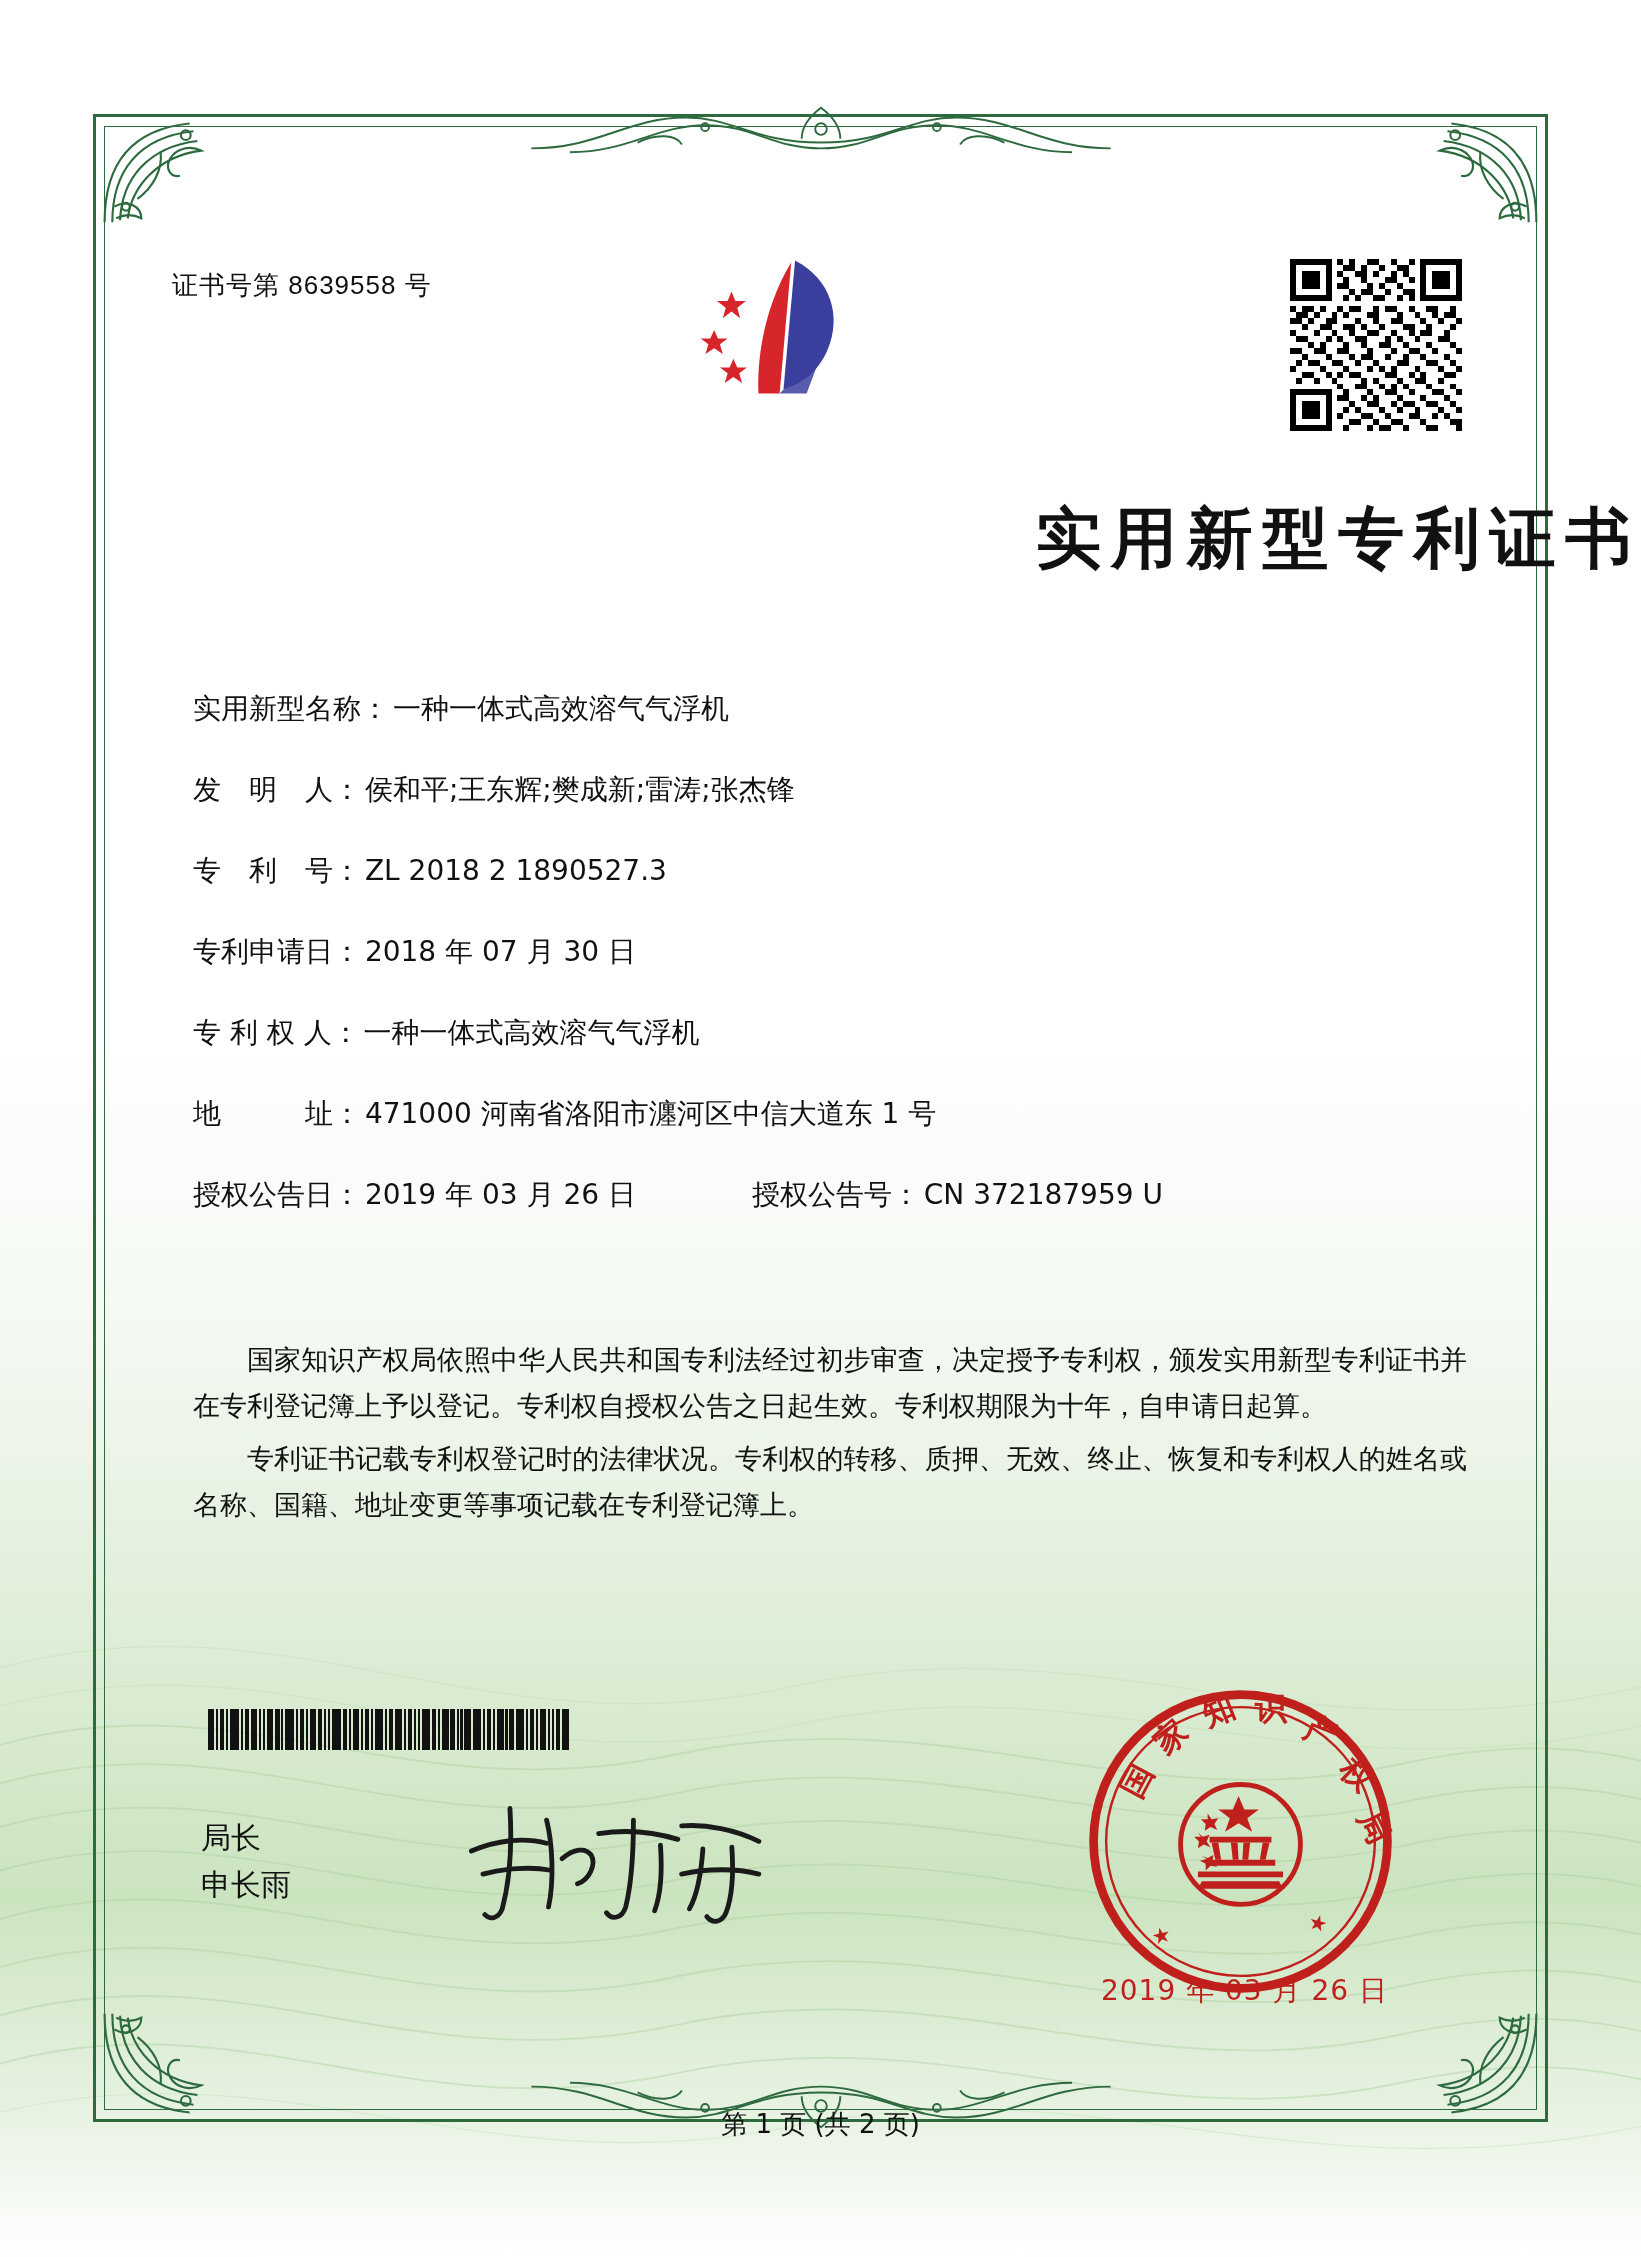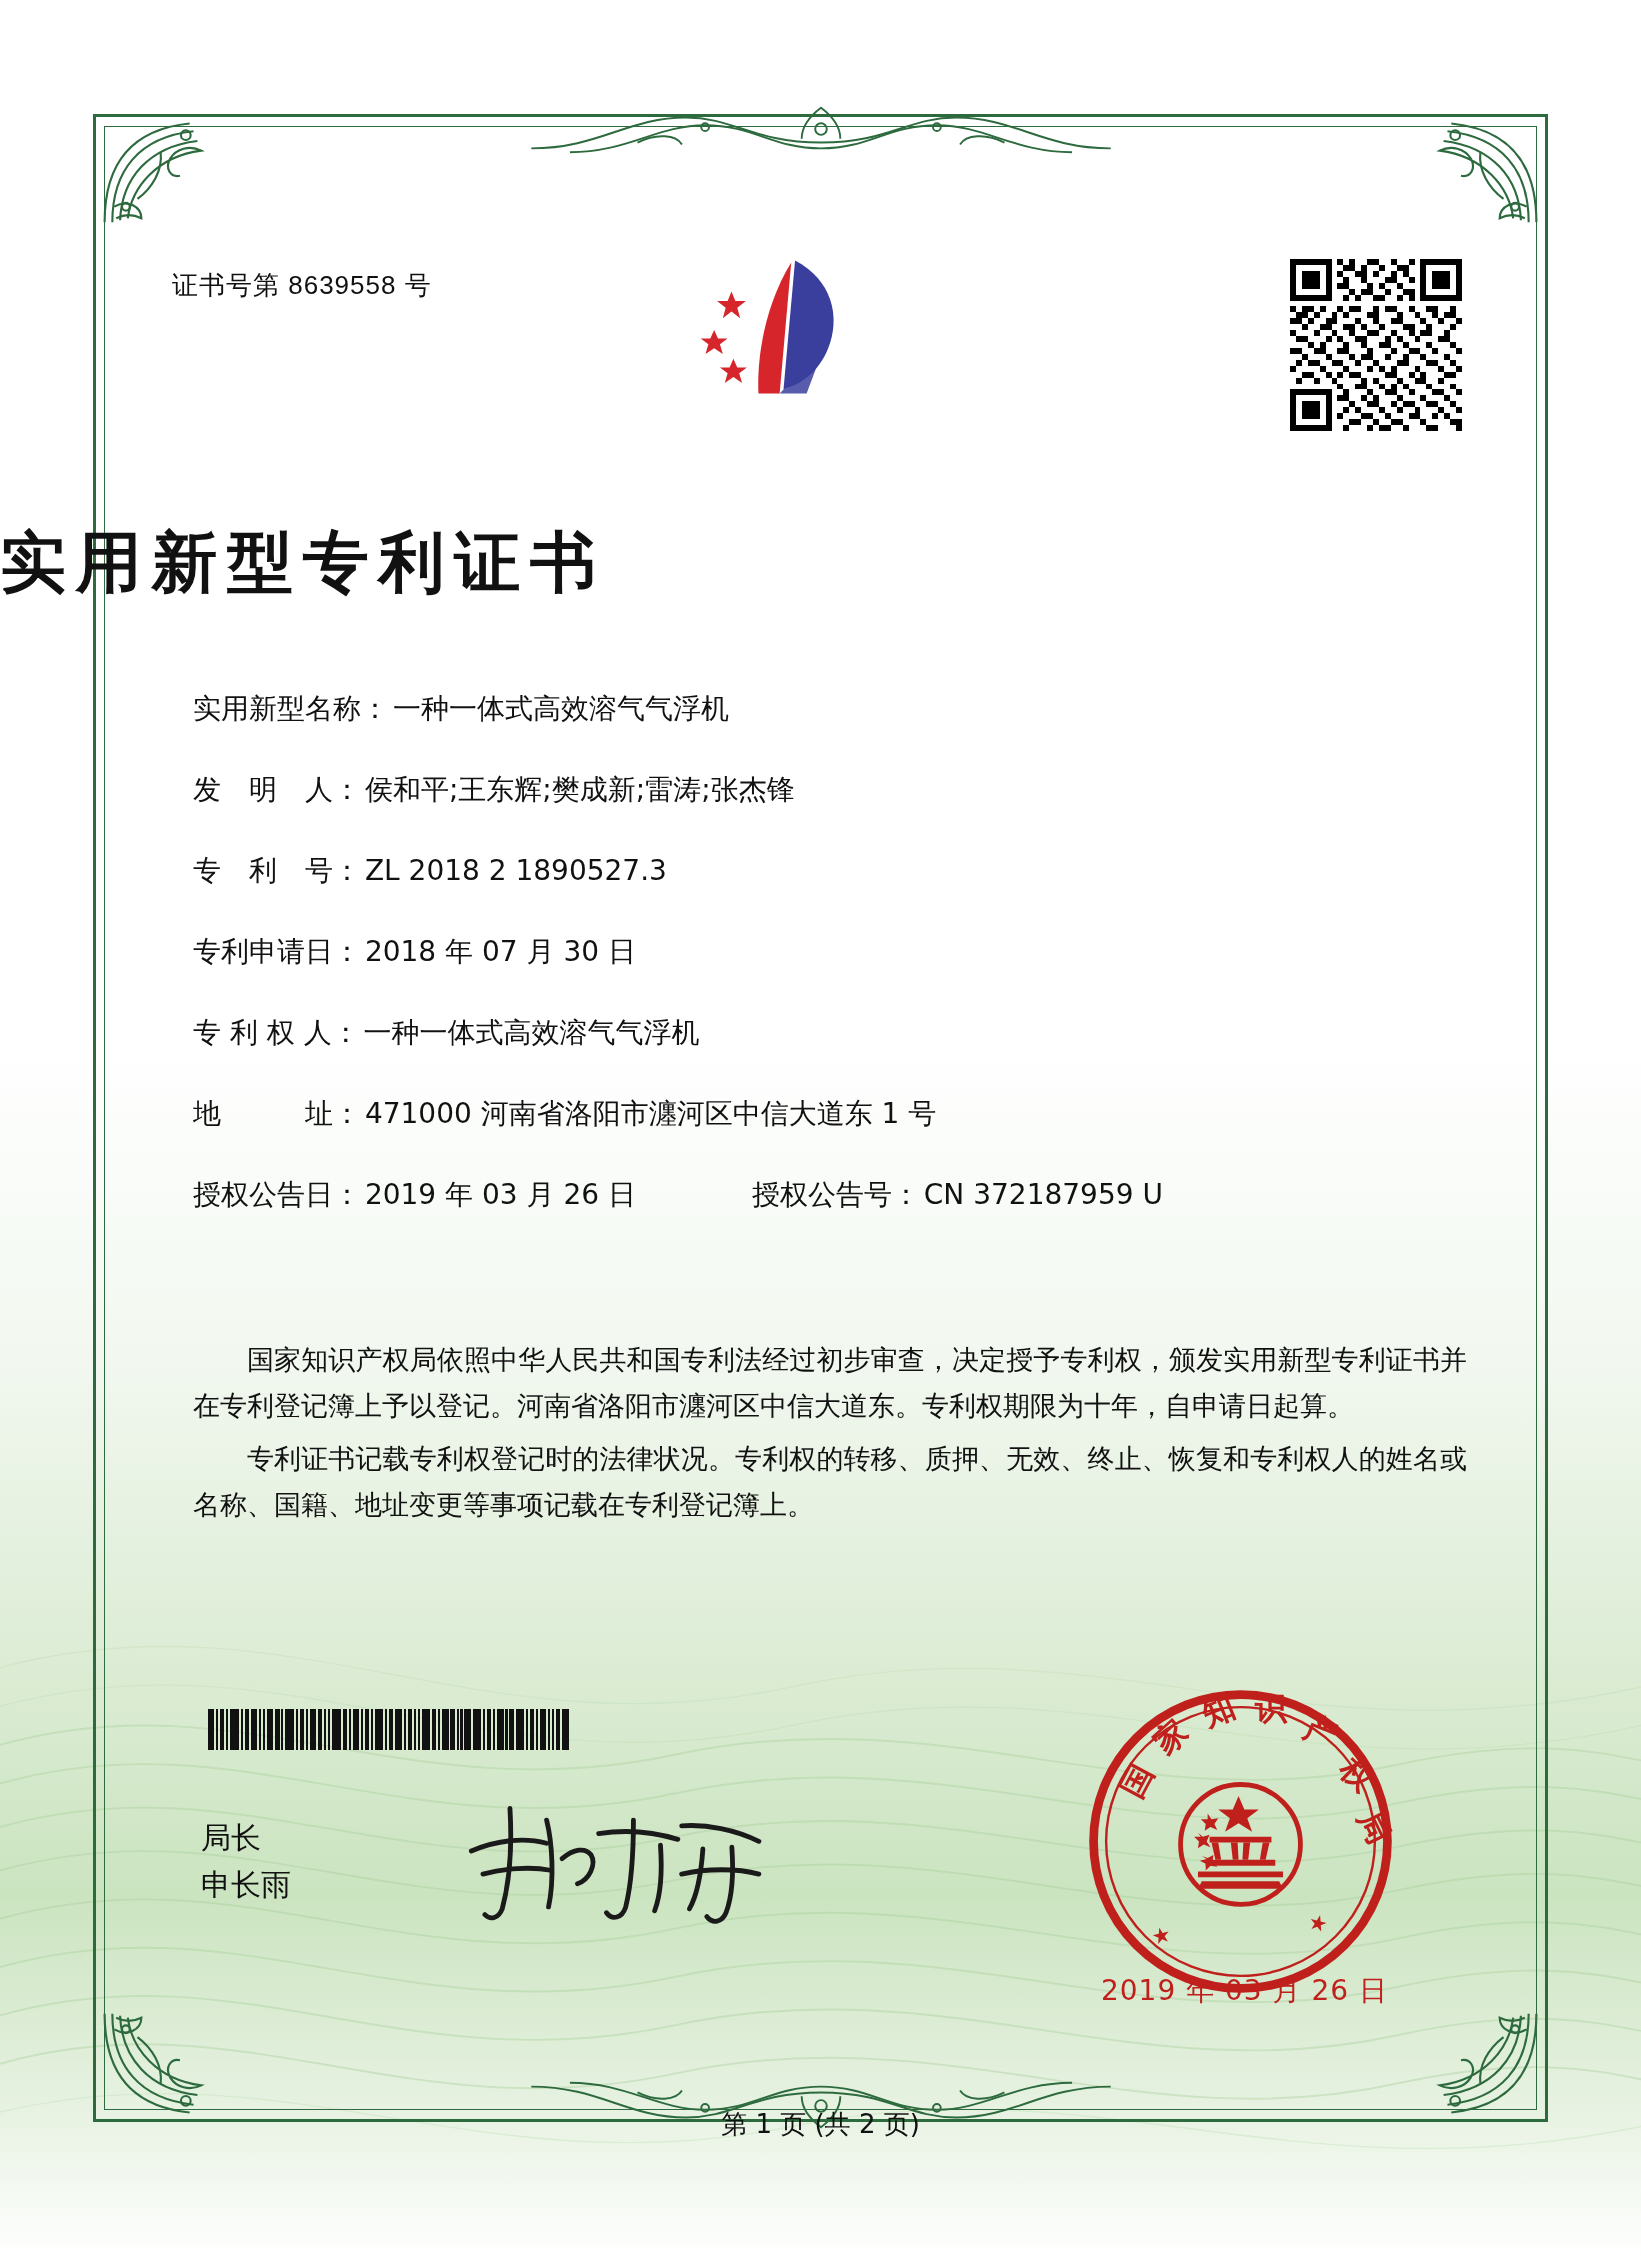--- a/index.html
+++ b/index.html
@@ -63,25 +63,24 @@
   }
   .emblem svg{width:100%;height:100%;}
   .qr{
     position:absolute;right:179px;top:259px;width:172px;height:172px;
   }
   .qr svg{width:100%;height:100%;display:block;}
 
   
   .title{
     position:absolute;left:0;right:0;top:494px;
-    text-align:left;
+    text-align:right;
     font-size:66px;font-weight:bold;letter-spacing:9.7px;
     color:#111;
     font-family:"DejaVu Sans","Liberation Sans",sans-serif;
-    margin-top:24px;
   }
 
   
   .fields{
     position:absolute;left:193px;top:690px;right:174px;
     font-size:28px;color:#111;
   }
   .row{
     display:flex;align-items:baseline;margin-bottom:43px;
     font-family:"DejaVu Sans","Liberation Sans",sans-serif;
@@ -518,21 +517,21 @@
       <span class="lbl">授权公告日：</span>
       <span class="val">2019 年 03 月 26 日</span>
       <span class="group2">
         <span class="lbl">授权公告号：</span>
         <span class="val">CN 372187959 U</span>
       </span>
     </div>
   </div>
 
   <div class="paras">
-    <p>国家知识产权局依照中华人民共和国专利法经过初步审查，决定授予专利权，颁发实用新型专利证书并在专利登记簿上予以登记。河南省洛阳市瀍河区中信大道东。专利权期限为十年，自申请日起算。</p>
+    <p>国家知识产权局依照中华人民共和国专利法经过初步审查，决定授予专利权，颁发实用新型专利证书并在专利登记簿上予以登记。专利权自授权公告之日起生效。专利权期限为十年，自申请日起算。</p>
     <p>专利证书记载专利权登记时的法律状况。专利权的转移、质押、无效、终止、恢复和专利权人的姓名或名称、国籍、地址变更等事项记载在专利登记簿上。</p>
   </div>
 
   <div class="barcode" id="barcode">
       <i style="width: 6.4px;"></i>
       <i style="width: 2.1px;"></i>
       <i style="width: 4.2px;"></i>
       <i style="width: 2.1px;"></i>
       <i style="width: 8.5px;"></i>
       <i style="width: 2.1px;"></i>

